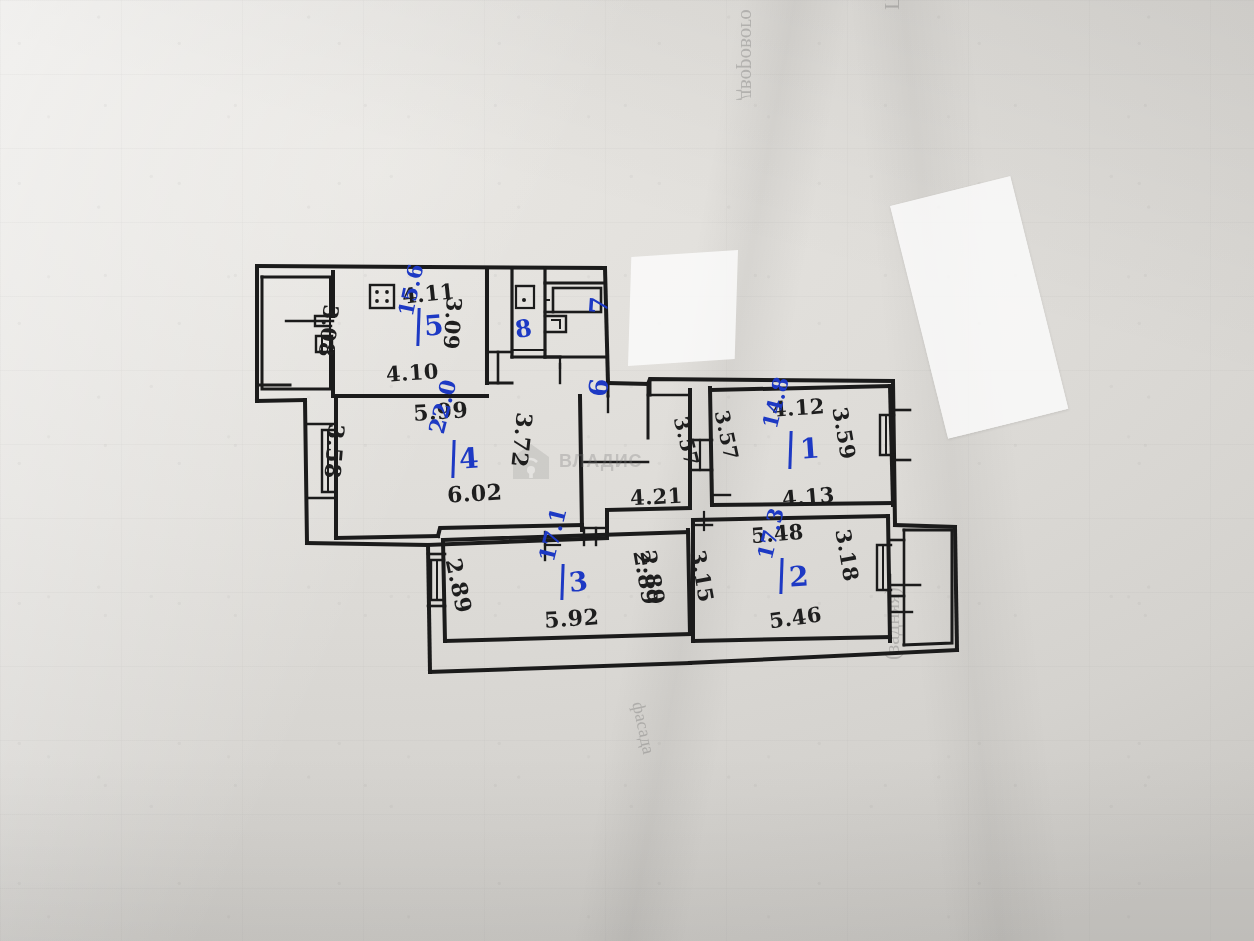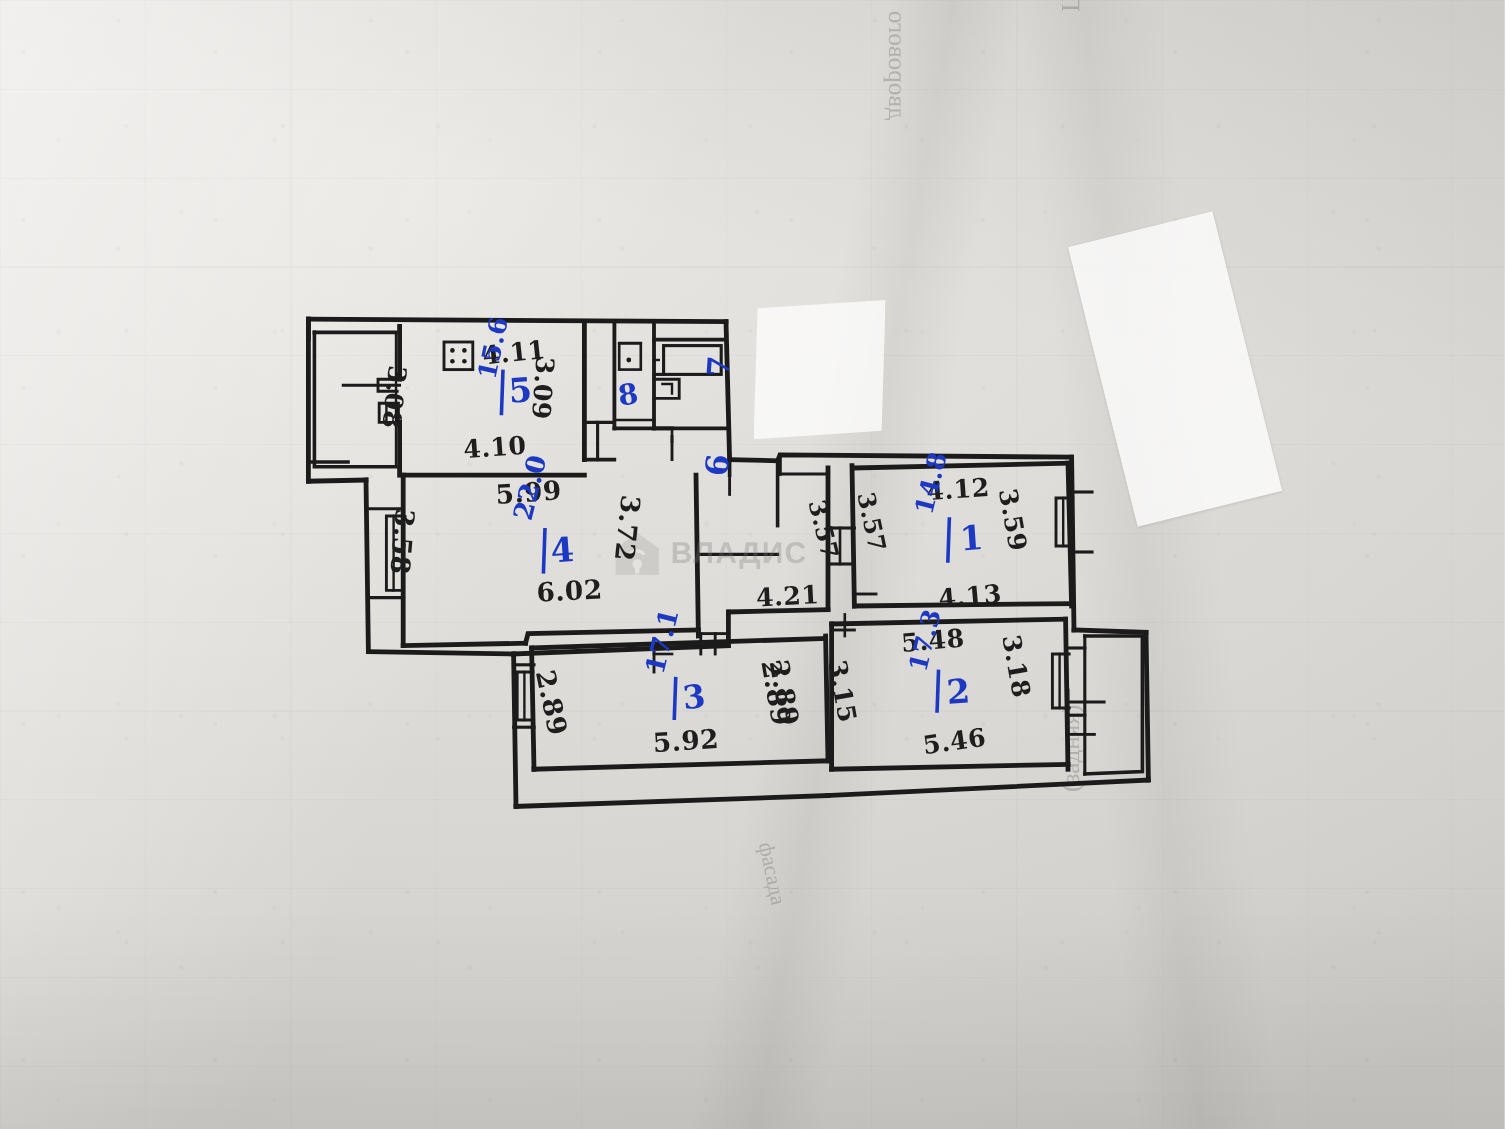--- a/index.html
+++ b/index.html
@@ -69,21 +69,21 @@
   .frac{position:absolute;background:#1e1e1e;}
   .frac.blue{background:#1d39c4;}
   
   #wm{
     position:absolute;left:510px;top:440px;
     display:flex;align-items:center;gap:7px;
     opacity:.30;pointer-events:none;user-select:none;
   }
   #wm .wmtext{
     font-family:"Liberation Sans",sans-serif;
-    font-weight:700;font-size:25px;color:#7b7b7b;letter-spacing:1px;
+    font-weight:700;font-size:18px;color:#7b7b7b;letter-spacing:1px;
   }
 </style>
 </head>
 <body>
 
 <div id="stage">
 
   <div id="paper"></div>
   <div id="rules"></div>
   <div id="grain"></div>

